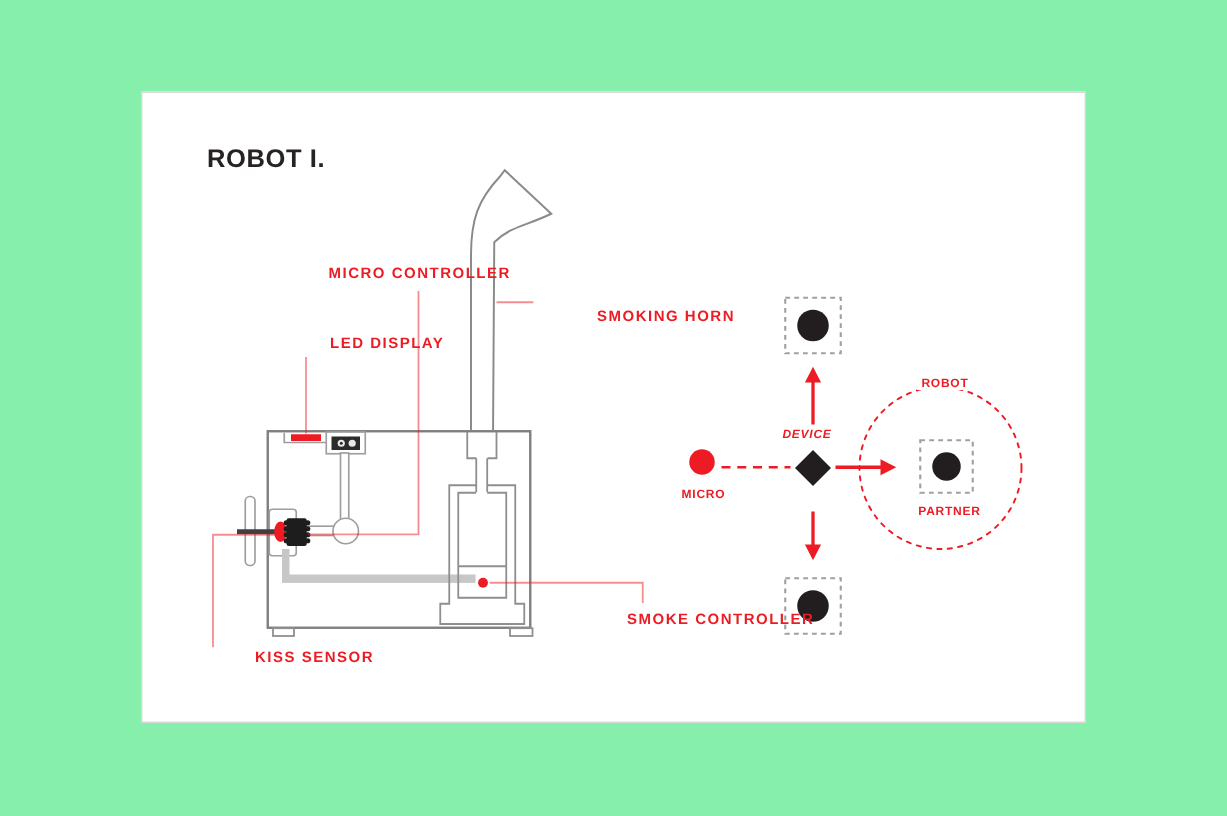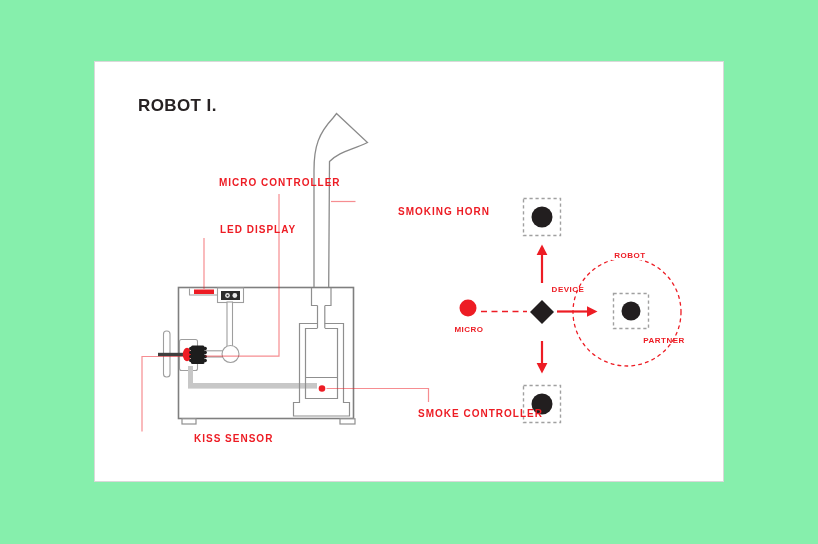--- a/index.html
+++ b/index.html
@@ -16,29 +16,29 @@
     font-size:17px;font-weight:bold;letter-spacing:.4px;color:var(--ink,#272223);
   }
   .callout{
     position:absolute;font-size:10px;font-weight:bold;letter-spacing:1px;
     color:var(--red,#ed1c24);white-space:nowrap;padding-left:38px;
   }
   .lbl-micro{left:181px;top:177px;}
   .lbl-led{left:182px;top:224px;}
   .lbl-horn{left:360px;top:206px;}
   .lbl-smokegen{left:380px;top:408px;}
-  .lbl-kisssensor{left:132px;top:433px;margin-left:24px;}
+  .lbl-kisssensor{left:132px;top:433px;}
   .flowlbl{
     position:absolute;font-size:8px;font-weight:bold;letter-spacing:.5px;
     color:var(--red,#ed1c24);transform:translateX(-50%);white-space:nowrap;
   }
-  .lbl-device{left:568px;top:285px;}
+  .lbl-device{left:538px;top:285px;font-style:italic;}
   .lbl-kiss{left:469px;top:325px;}
   .lbl-smoke{left:630px;top:251px;background:#fff;padding:0 3px;}
-  .lbl-partner{left:664px;top:336px;text-align:center;}
+  .lbl-partner{left:633px;top:336px;text-align:center;}
   svg{position:absolute;left:0;top:0;}
 </style>
 </head>
 <body>
 
 <div class="canvas">
 
   <div class="frame"></div>
 
   <div class="title">ROBOT I.</div>

